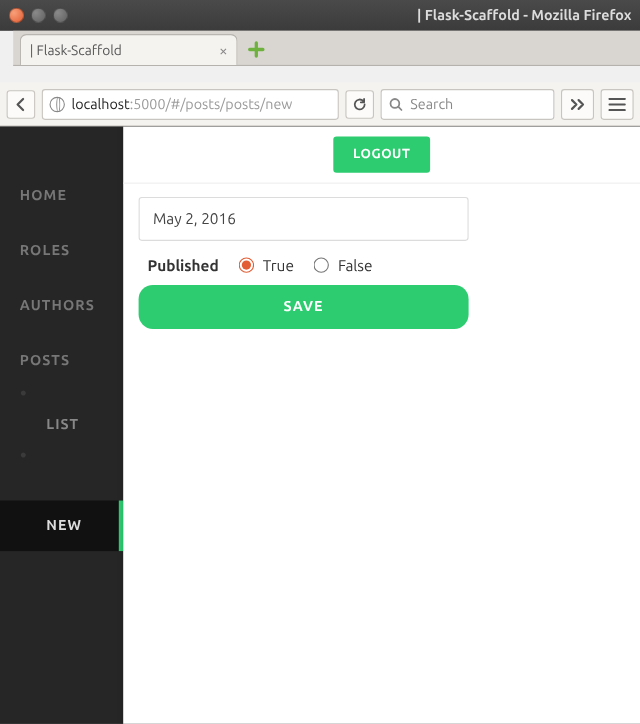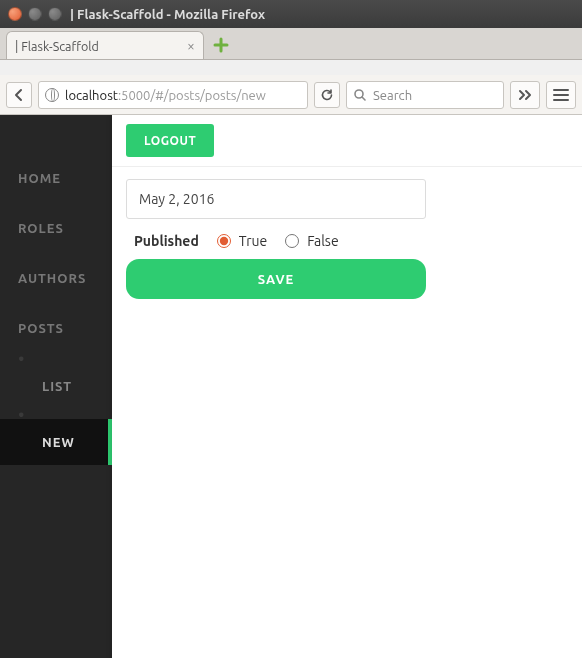--- a/index.html
+++ b/index.html
@@ -1,25 +1,25 @@
 <!DOCTYPE html>
 <html><head>
   <meta charset="utf-8">
   <style>
     * { box-sizing: border-box; margin: 0; padding: 0; font-family: "Ubuntu", "Helvetica Neue", Arial, sans-serif; }
     body { width: 582px; height: 658px; background: #f0f0f0; overflow: hidden; }
 
     
-    .titlebar { height: 28px; background: linear-gradient(#4a4a4a, #3b3b3b); display: flex; align-items: center; padding: 0 8px; gap: 8px; color: #dcdcdc; font-size: 13px; font-weight: bold; }
+    .titlebar { height: 28px; background: linear-gradient(#4a4a4a, #3b3b3b); display: flex; align-items: center; padding: 0 8px; gap: 8px; color: #dcdcdc; font-size: 13px; font-weight: bold; justify-content: space-between; }
     .win-btns { display: flex; gap: 6px; }
     .win-btn { width: 14px; height: 14px; border-radius: 50%; display: inline-block; border: 1px solid rgba(0,0,0,0.3); }
     .win-close { background: radial-gradient(circle at 30% 30%, #f7a07a, #e25d33); }
     .win-min, .win-max { background: radial-gradient(circle at 30% 30%, #8a8a8a, #5f5f5f); }
 
-    .tabstrip { height: 32px; background: #d9d6d2; display: flex; align-items: flex-end; padding: 0 6px; border-bottom: 1px solid #b5b1ac; }
+    .tabstrip { height: 32px; background: #d9d6d2; display: flex; align-items: flex-end; padding: 0 6px; border-bottom: 1px solid #b5b1ac; margin-left: 12px; }
     .tab { background: #f5f3f0; border: 1px solid #b5b1ac; border-bottom: none; border-radius: 6px 6px 0 0; height: 28px; width: 198px; display: flex; align-items: center; padding: 0 8px; font-size: 12.5px; color: #555; gap: 6px; position: relative; }
     .tab .tab-close { margin-left: auto; color: #888; font-size: 14px; cursor: pointer; }
     .newtab { width: 22px; height: 22px; margin-left: 6px; margin-bottom: 3px; display: flex; align-items: center; justify-content: center; color: #6fb13f; font-size: 18px; font-weight: bold; cursor: pointer; }
 
     .navbar { height: 40px; background: #f5f3f0; border-bottom: 1px solid #c8c5c0; display: flex; align-items: center; padding: 0 6px; gap: 6px; margin-top: 15px; }
     .nav-btn { width: 26px; height: 26px; border: 1px solid #c8c5c0; border-radius: 3px; background: #fcfbfa; display: flex; align-items: center; justify-content: center; color: #666; font-size: 14px; cursor: pointer; }
     .urlbar { flex: 0 0 270px; height: 28px; border: 1px solid #c8c5c0; border-radius: 3px; background: #fff; display: flex; align-items: center; padding: 0 6px; gap: 6px; font-size: 13px; color: #333; overflow: hidden; white-space: nowrap; }
     .urlbar .globe { width: 14px; height: 14px; border: 1.5px solid #888; border-radius: 50%; position: relative; flex-shrink: 0; }
     .urlbar .globe::after { content:""; position:absolute; left:5px; top:-1px; width:2px; height:14px; border:1.5px solid #888; border-top:none; border-bottom:none; border-radius:50%; }
     .urlbar .host { color: #222; }
@@ -28,24 +28,24 @@
     .searchbar svg { flex-shrink:0; }
     .menu-btn, .overflow-btn { width: 30px; height: 28px; border: 1px solid #c8c5c0; border-radius: 3px; background: #fcfbfa; display:flex; align-items:center; justify-content:center; cursor:pointer; }
 
     
     .app { position: relative; height: calc(658px - 28px - 32px - 40px); background: #2a2a2a; overflow: hidden; }
     .sidebar { position: absolute; left: 0; top: 0; bottom: 0; width: 112px; background: #262626; }
     .side-item { color: #777; font-size: 13px; font-weight: bold; letter-spacing: 1px; padding: 18px 18px; cursor: pointer; }
     .side-item.first { padding-top: 56px; }
     .sub-dots { color: #3a3a3a; font-size: 18px; padding: 0 18px; line-height: 10px; }
     .sub-item { color: #888; font-size: 13px; font-weight: bold; letter-spacing: 1px; padding: 16px 0 16px 42px; cursor:pointer; }
-    .sub-item.active { background: #111; border-right: 4px solid #2ecc71; color: #ddd; }
+    .sub-item.active { background: #111; border-right: 4px solid #2ecc71; color: #ddd; margin-top: 36px; }
 
     .content { position: absolute; left: 112px; right: 0; top: 0; bottom: 0; background: #fff; box-shadow: -2px 0 4px rgba(0,0,0,0.1); }
-    .topbar { height: 52px; display: flex; align-items: center; justify-content: flex-start; padding: 0 14px; border-bottom: 1px solid #eee; }
+    .topbar { height: 52px; display: flex; align-items: center; justify-content: center; padding: 0 14px; border-bottom: 1px solid #eee; }
     .logout-btn { background: #2ecc71; color: #fff; border: none; border-radius: 3px; padding: 10px 18px; font-size: 12px; font-weight: bold; letter-spacing: 0.5px; cursor: pointer; }
 
     .form { padding: 12px 14px 20px 14px; width: 320px; }
     .field { width: 300px; border: 1px solid #dcdcdc; border-radius: 3px; padding: 11px 12px; font-size: 14px; color: #444; margin-bottom: 14px; display: block; font-family: inherit; }
     textarea.field { height: 62px; resize: both; }
     .radio-row { display: flex; align-items: center; gap: 18px; font-size: 14px; font-weight: bold; color: #333; margin: 2px 0 10px 8px; }
     .radio-row label { font-weight: normal; }
     .radio-wrap { display:flex; align-items:center; gap:8px; }
     .save-btn { width: 300px; background: #2ecc71; color: #fff; border: none; border-radius: 13px; padding: 13px 0; font-size: 13px; font-weight: bold; letter-spacing: 1px; cursor: pointer; }
 

